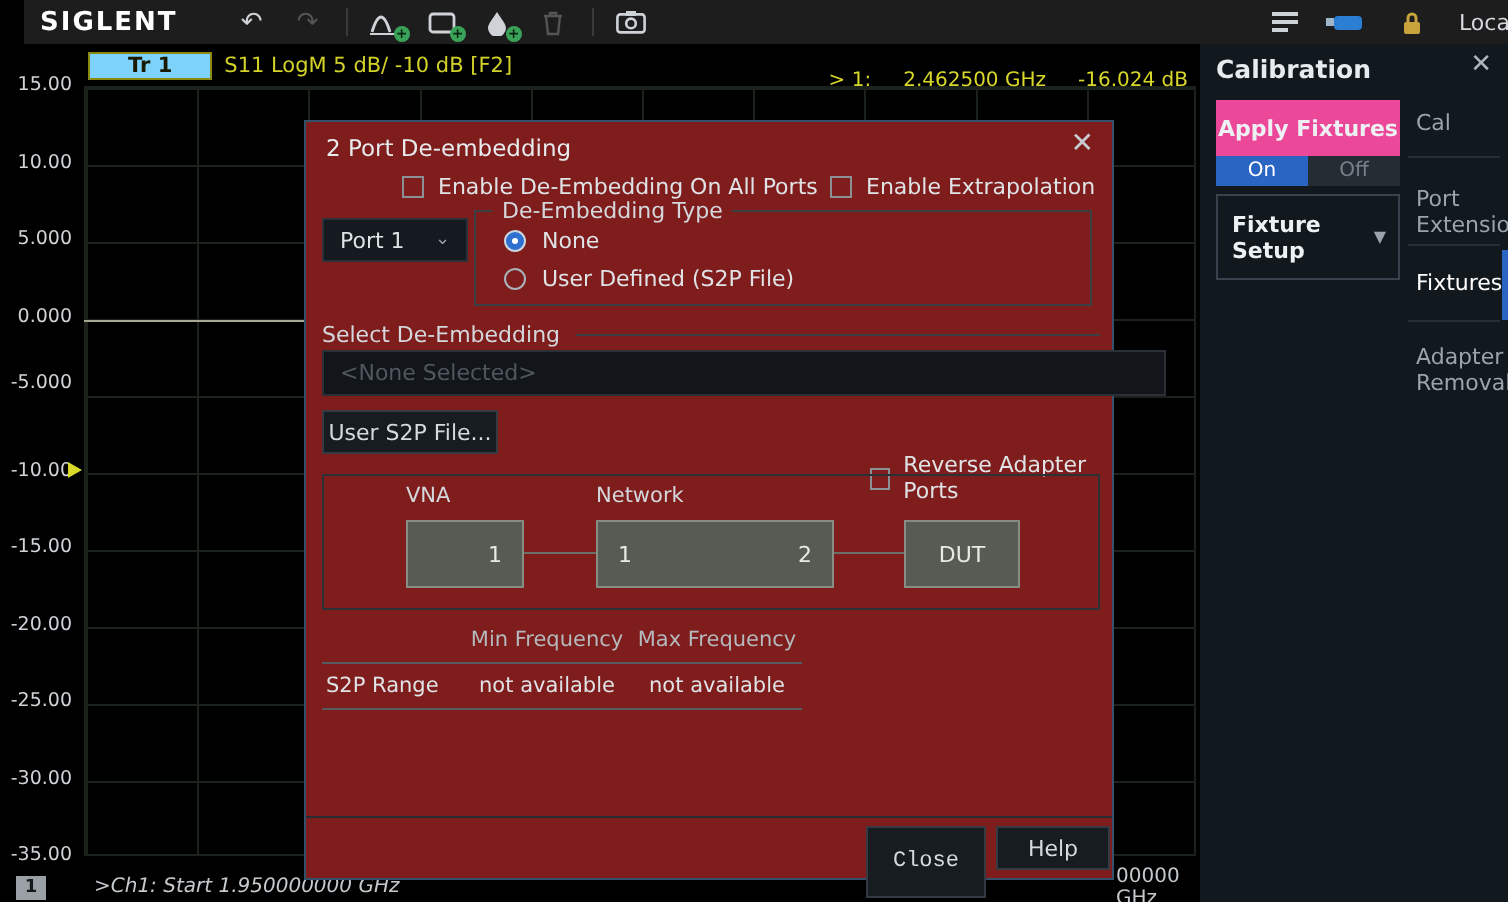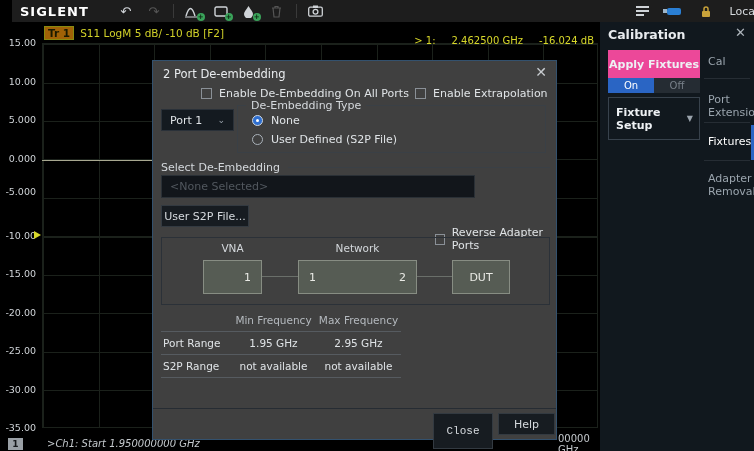--- a/index.html
+++ b/index.html
@@ -21,21 +21,21 @@
   .local { color:#d6dade; font-size:11px; }
   .bars { display:flex; flex-direction:column; gap:2px; }
   .bars i { display:block; width:13px; height:2px; background:#cfd3d7; }
   .bars i.short { width:8px; }
   .usb { width:14px; height:7px; background:#2a7fd4; border-radius:2px; position:relative; }
   .usb:before { content:""; position:absolute; left:-4px; top:1.5px; width:4px; height:4px; background:#9fb6c9; }
 
   
   .plot { position:absolute; left:0; top:22px; width:600px; height:429px; background:#000; }
   .trace-hdr { position:absolute; left:44px; top:4px; display:flex; align-items:center; gap:6px; font-size:10.5px; }
-  .trace-badge { background:#a16207; color:#1a1a00; padding:0 3px; font-weight:bold; border:1px solid #8a8a10; }
+  .trace-badge { background:#7dd3fc; color:#1a1a00; padding:0 19px; font-weight:bold; border:1px solid #8a8a10; }
   .trace-label { color:#d2d229; }
   .grid { position:absolute; left:42px; top:21px; width:556px; height:385px;
           border:1px solid #1b211b;
           background-image:
             repeating-linear-gradient(to right, #1b211b 0 1px, transparent 1px 55.6px),
             repeating-linear-gradient(to bottom, #1b211b 0 1px, transparent 1px 38.5px); }
   .ylab { position:absolute; width:36px; text-align:right; color:#cfd3d7; font-size:9.5px; }
   .ref-arrow { position:absolute; left:34px; top:209px; width:0; height:0;
                border-left:7px solid #d8d82a; border-top:4px solid transparent; border-bottom:4px solid transparent; }
   .readout { position:absolute; top:13px; right:6px; display:flex; gap:16px; color:#d8d82a; font-size:10px; }
@@ -59,47 +59,47 @@
   .fixture-setup { position:absolute; left:8px; top:75px; width:92px; height:43px; border:1px solid #38424c;
                    display:flex; align-items:center; }
   .fixture-setup span.lbl { color:#eef1f4; font-weight:bold; font-size:11px; margin-left:7px; }
   .fixture-setup span.car { margin-left:auto; margin-right:6px; color:#9aa3ac; font-size:8px; }
   .sb-tab { position:absolute; left:108px; width:44px; color:#9aa4ad; font-size:11px; line-height:13px; }
   .sb-tab.active { color:#fff; }
   .sb-sep { position:absolute; left:104px; width:46px; height:1px; background:#262d34; }
   .tab-indicator { position:absolute; right:0; top:103px; width:3px; height:35px; background:#2a65c4; }
 
   
-  .dialog { position:absolute; left:152px; top:60px; width:405px; height:380px; background:#404040;
+  .dialog { position:absolute; left:152px; top:60px; width:405px; height:380px; background:#7f1d1d;
             border:1px solid #33516e; color:#dfe3e6; font-size:11px; }
   .dlg-title { position:absolute; left:10px; top:6px; font-size:11.5px; color:#e8ebee; }
   .dlg-close { position:absolute; right:9px; top:3px; font-size:14px; color:#c8ccd0; }
   .cb { display:inline-block; width:11px; height:11px; border:1px solid #8a9097; background:transparent; vertical-align:-2px; }
   .cb-row { position:absolute; top:26px; display:flex; align-items:center; gap:7px;padding-left:40px; }
   .port-select { position:absolute; left:8px; top:48px; width:73px; height:22px; background:#141a20;
                  border:1px solid #2a3139; display:flex; align-items:center; padding:0 8px; }
   .port-select .car { margin-left:auto; color:#9aa3ac; font-size:9px; }
   fieldset.type-group { position:absolute; left:84px; top:38px; width:309px; height:54px;
                         border:1px solid #3a4046; }
   fieldset.type-group legend { margin-left:8px; padding:0 5px; font-size:11px; color:#d4d8dc; }
   .radio-row { display:flex; align-items:center; gap:8px; margin:2px 0 6px 14px; }
   .radio { width:11px; height:11px; border:1px solid #aab2ba; border-radius:50%; position:relative; }
   .radio.sel { background:#2f6fd0; border-color:#cdd6df; }
   .radio.sel:after { content:""; position:absolute; left:3px; top:3px; width:3px; height:3px; border-radius:50%; background:#fff; }
   .group-line { position:absolute; left:8px; top:100px; width:389px; display:flex; align-items:center; }
   .group-line .lbl { color:#d4d8dc; }
   .group-line .ln { flex:1; height:1px; background:#3a4046; margin-left:8px; }
-  .sel-input { position:absolute; left:8px; top:114px; width:314px; height:23px; background:#12161b;
+  .sel-input { position:absolute; left:8px; top:114px; width:422px; height:23px; background:#12161b;
                border:1px solid #2a3036; display:flex; align-items:center; padding:0 8px; color:#51575e; }
   .btn { background:#171c21; border:1px solid #333a41; color:#d6dade; font-size:11px;
          display:flex; align-items:center; justify-content:center; }
   .s2p-btn { position:absolute; left:8px; top:144px; width:88px; height:22px;text-align:right; }
   .rev-row { position:absolute; left:282px; top:149px; display:flex; align-items:center; gap:7px;margin-top:16px; }
   .diagram { position:absolute; left:8px; top:176px; width:389px; height:68px; border:1px solid #2b3138; }
-  .d-lbl { position:absolute; top:4px; text-align:center; color:#d4d8dc; font-size:10.5px; }
+  .d-lbl { position:absolute; top:4px; text-align:left; color:#d4d8dc; font-size:10.5px; }
   .d-box { position:absolute; top:22px; height:34px; background:#565c54; border:1px solid #878d83;
            color:#e9eae5; display:flex; align-items:center; font-size:11px; }
   .d-line { position:absolute; top:38px; height:1px; background:#6a6f6a; }
   .tbl { position:absolute; left:8px; top:248px; width:240px; font-size:10.5px; }
   .tbl .row { display:flex; height:23px; align-items:center; border-bottom:1px solid #565b60; }
   .tbl .row.hdr { border-bottom:1px solid #565b60; color:#b4b9be; }
   .tbl .c0 { width:70px; padding-left:2px; }
   .tbl .c1 { width:85px; text-align:center; }
   .tbl .c2 { width:85px; text-align:center; }
   .dlg-sep { position:absolute; left:0; top:347px; width:403px; height:1px; background:#262c33; }
@@ -296,25 +296,20 @@
       </div>
     </div>
 
     <div class="tbl">
       <div class="row hdr">
         <span class="c0"></span>
         <span class="c1">Min Frequency</span>
         <span class="c2">Max Frequency</span>
       </div>
       <div class="row">
-        <span class="c0">Port Range</span>
-        <span class="c1">1.95 GHz</span>
-        <span class="c2">2.95 GHz</span>
-      </div>
-      <div class="row">
         <span class="c0">S2P Range</span>
         <span class="c1">not available</span>
         <span class="c2">not available</span>
       </div>
     </div>
 
     <div class="dlg-sep"></div>
     <div class="btn close-btn">Close</div>
     <div class="btn help-btn">Help</div>
   </div>

